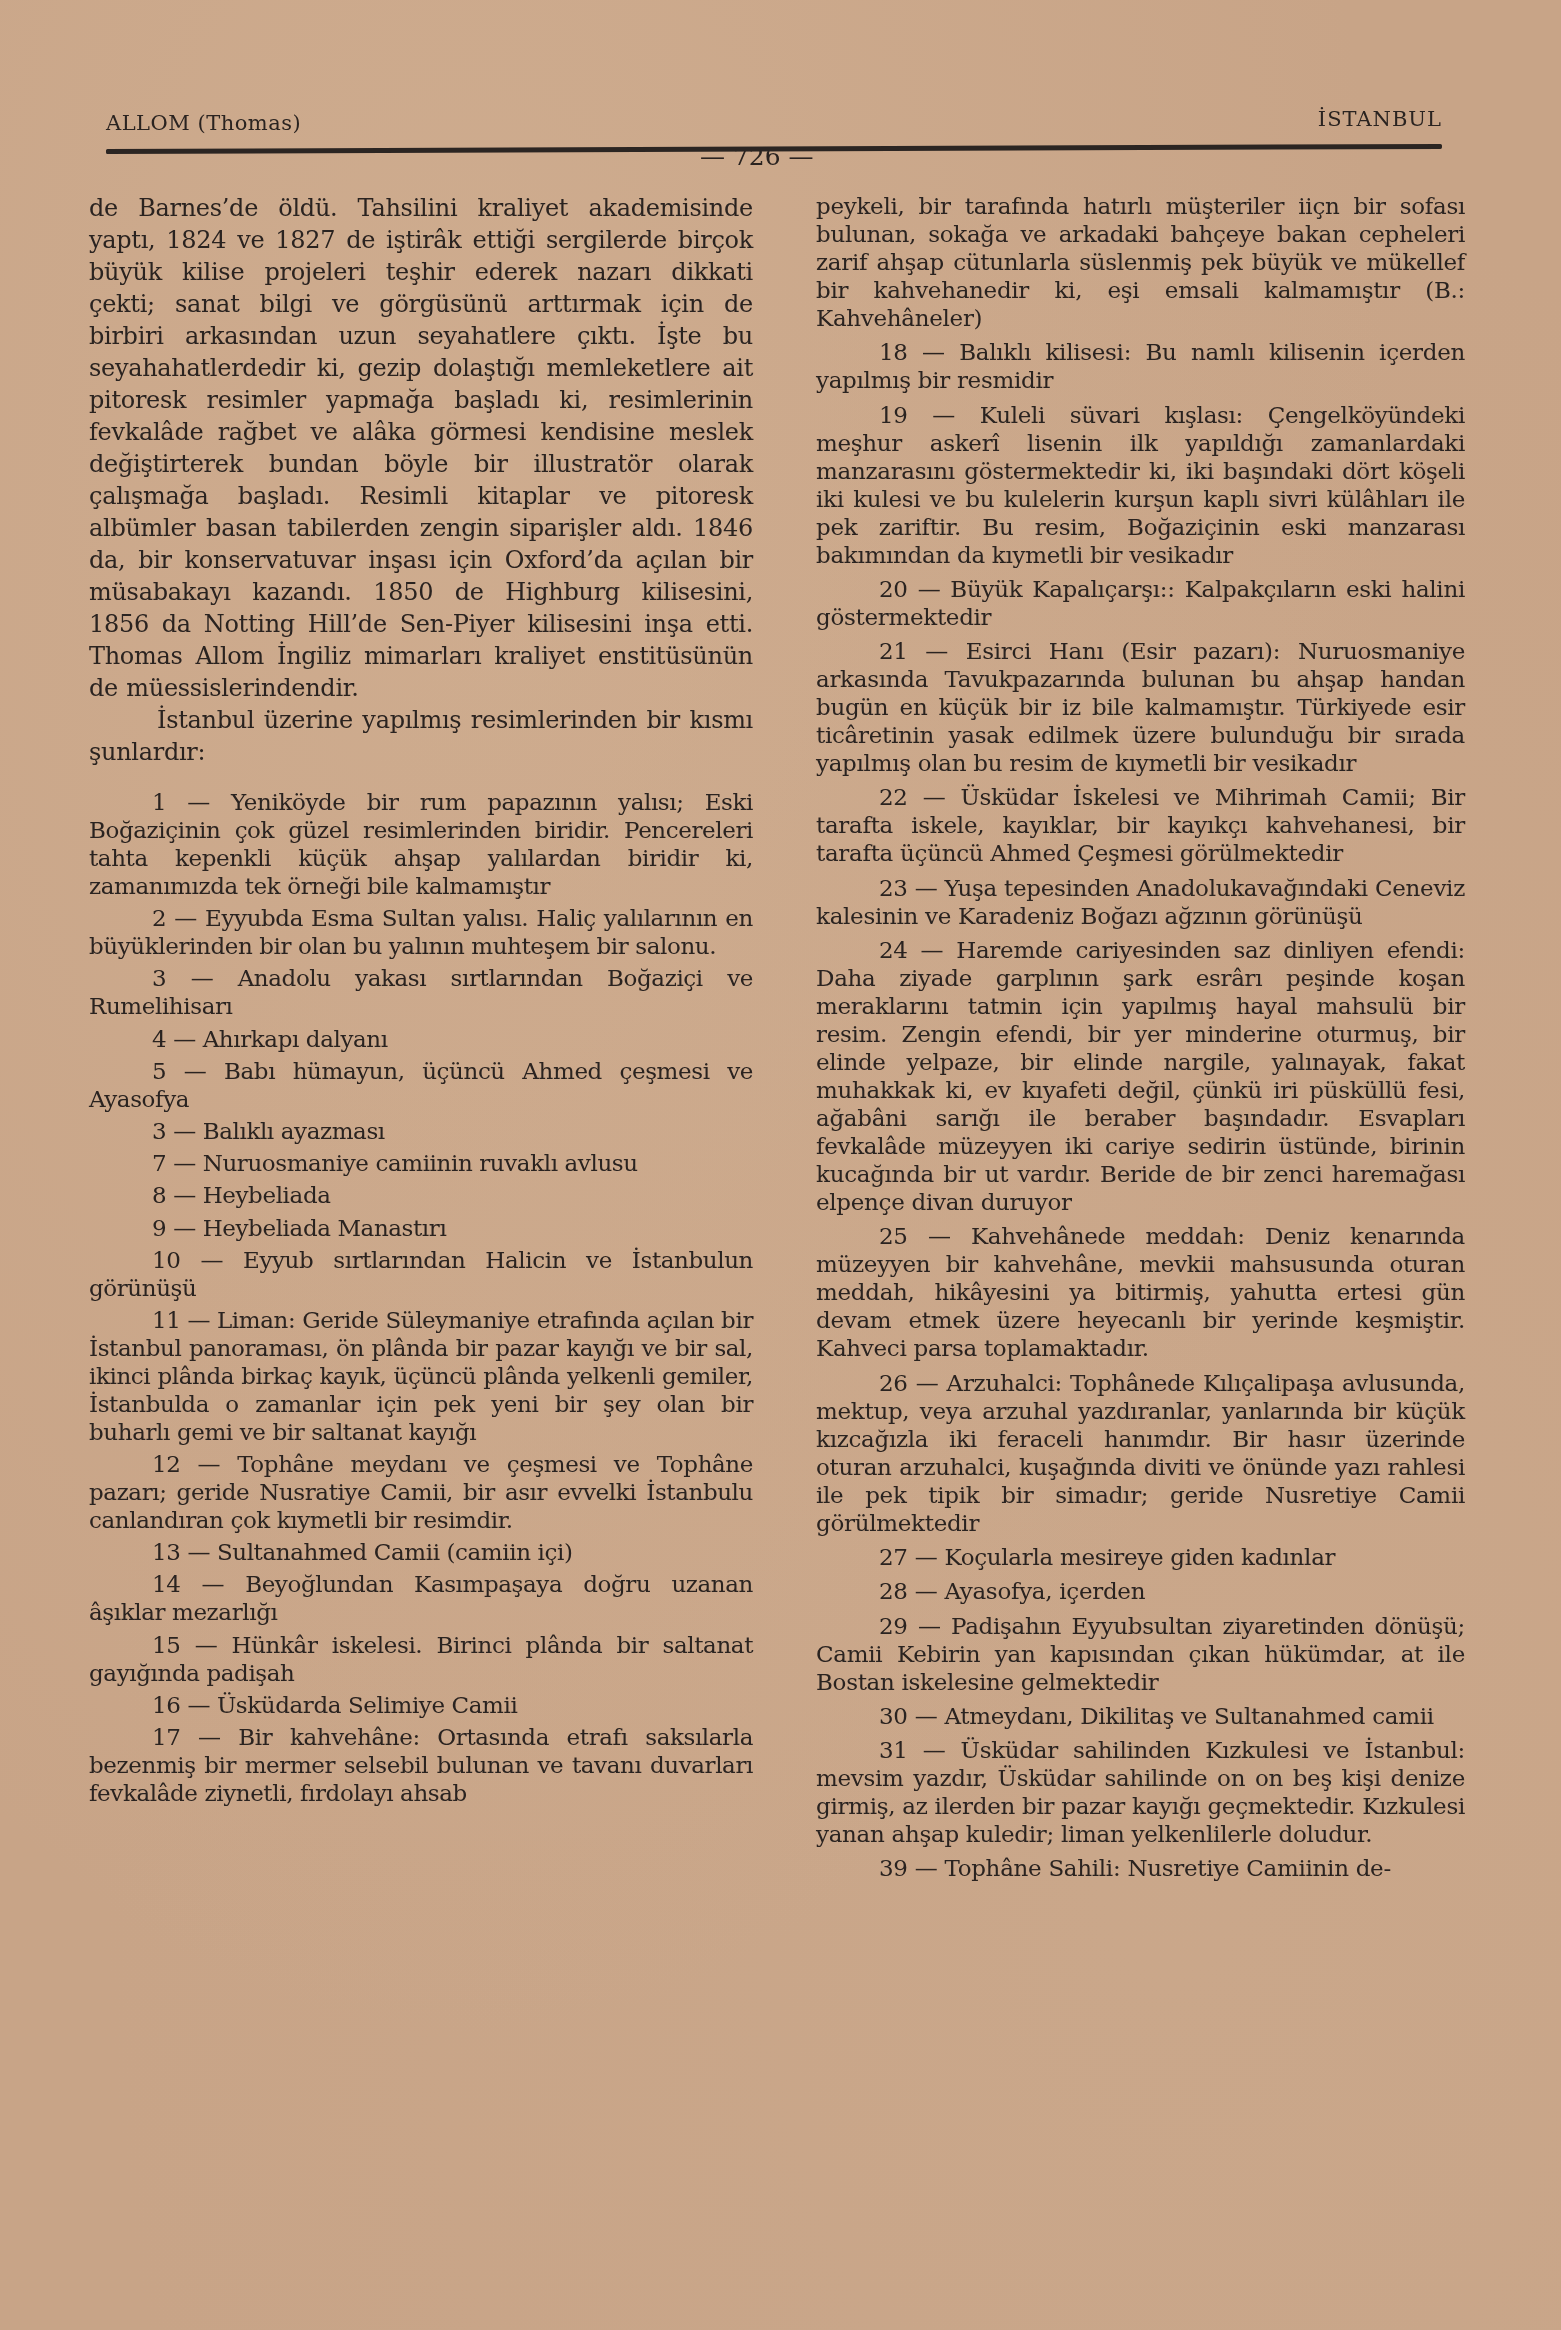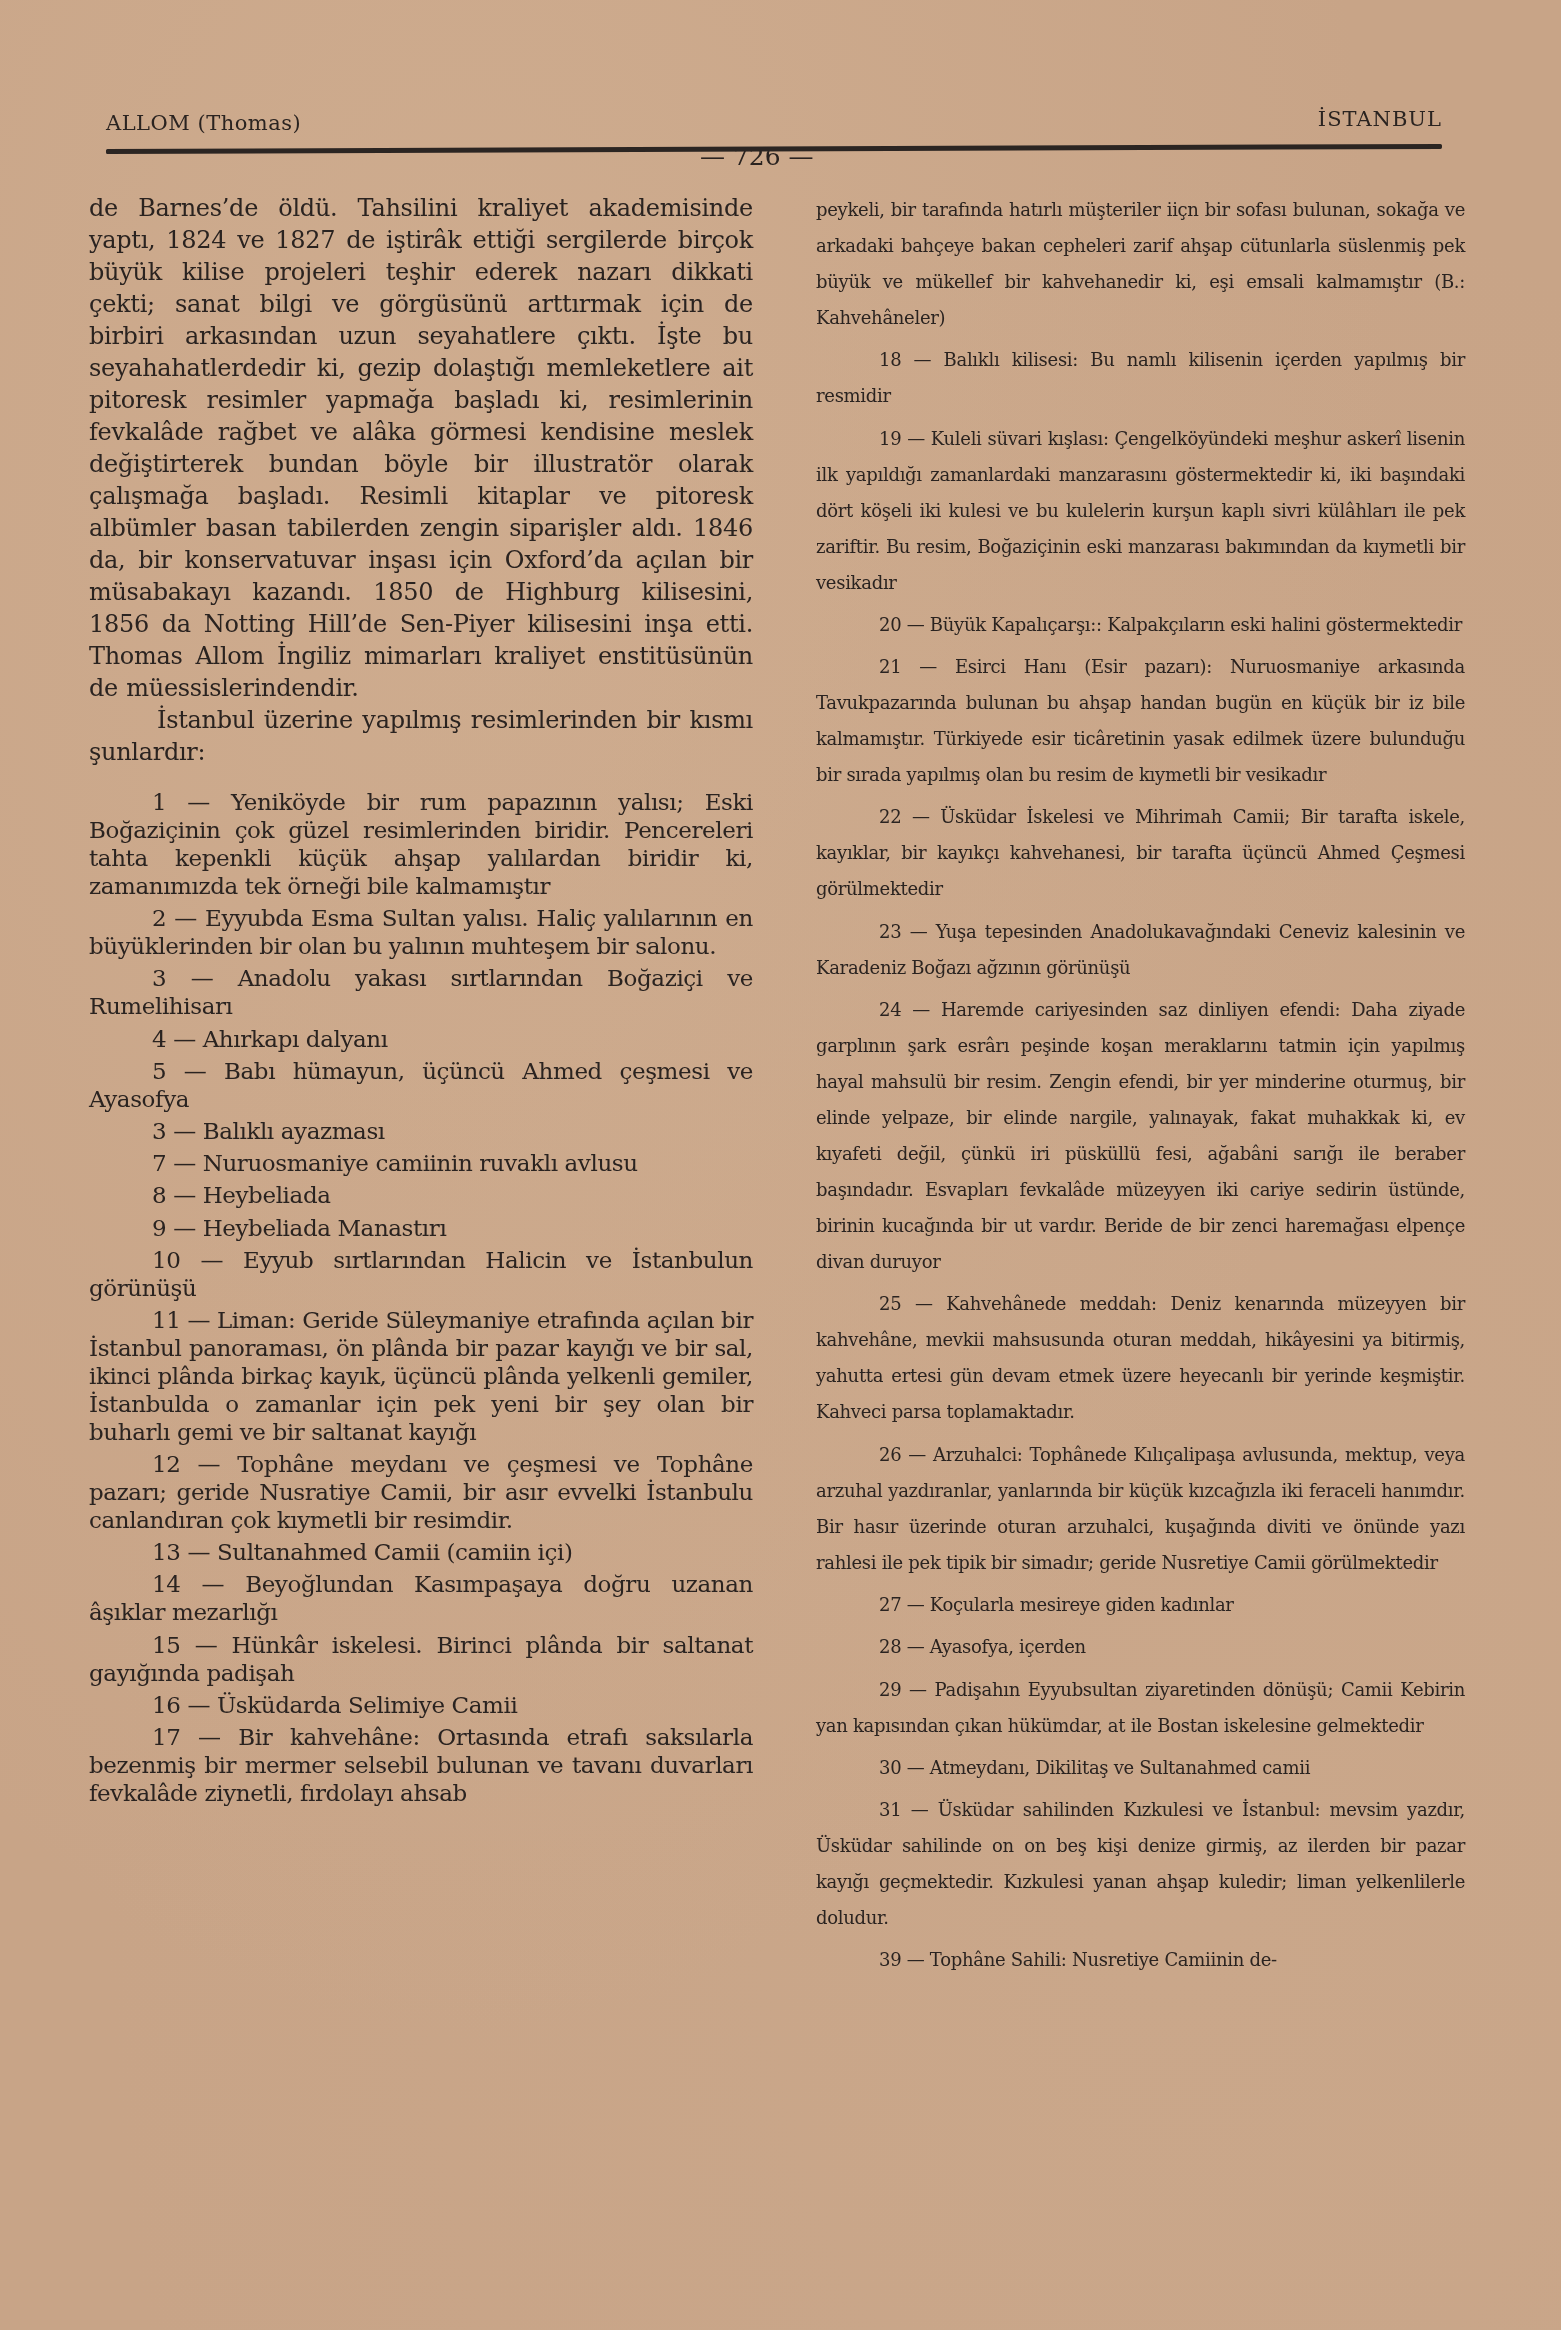--- a/index.html
+++ b/index.html
@@ -33,21 +33,21 @@
   .col-right { left: 816px; width: 649px; }
   .col p { margin: 0; }
   .intro p {
     font-size: 24px; line-height: 32px; letter-spacing: -0.3px; word-spacing: 1px;
   }
   .intro p.indent { text-indent: 68px; }
   .list .item {
     font-size: 23px; line-height: 28px; letter-spacing: -0.4px; margin-bottom: 4.2px;
     text-indent: 63px;
   }
-  .col-right .item { font-size: 18px; line-height: 36px; letter-spacing: -0.3px; text-indent: 63px; margin-bottom: 6.3px; }
+  .col-right .item { font-size: 23px; line-height: 28px; letter-spacing: -0.3px; text-indent: 63px; margin-bottom: 6.3px; }
   .col-right .cont { text-indent: 0; }
   .spacer { height: 20px; }
 </style>
 </head>
 <body>
 
 <div class="header">
   <span class="left">ALLOM (Thomas)</span>
   <span class="center">— 726 —</span>
   <span class="right">İSTANBUL</span>

